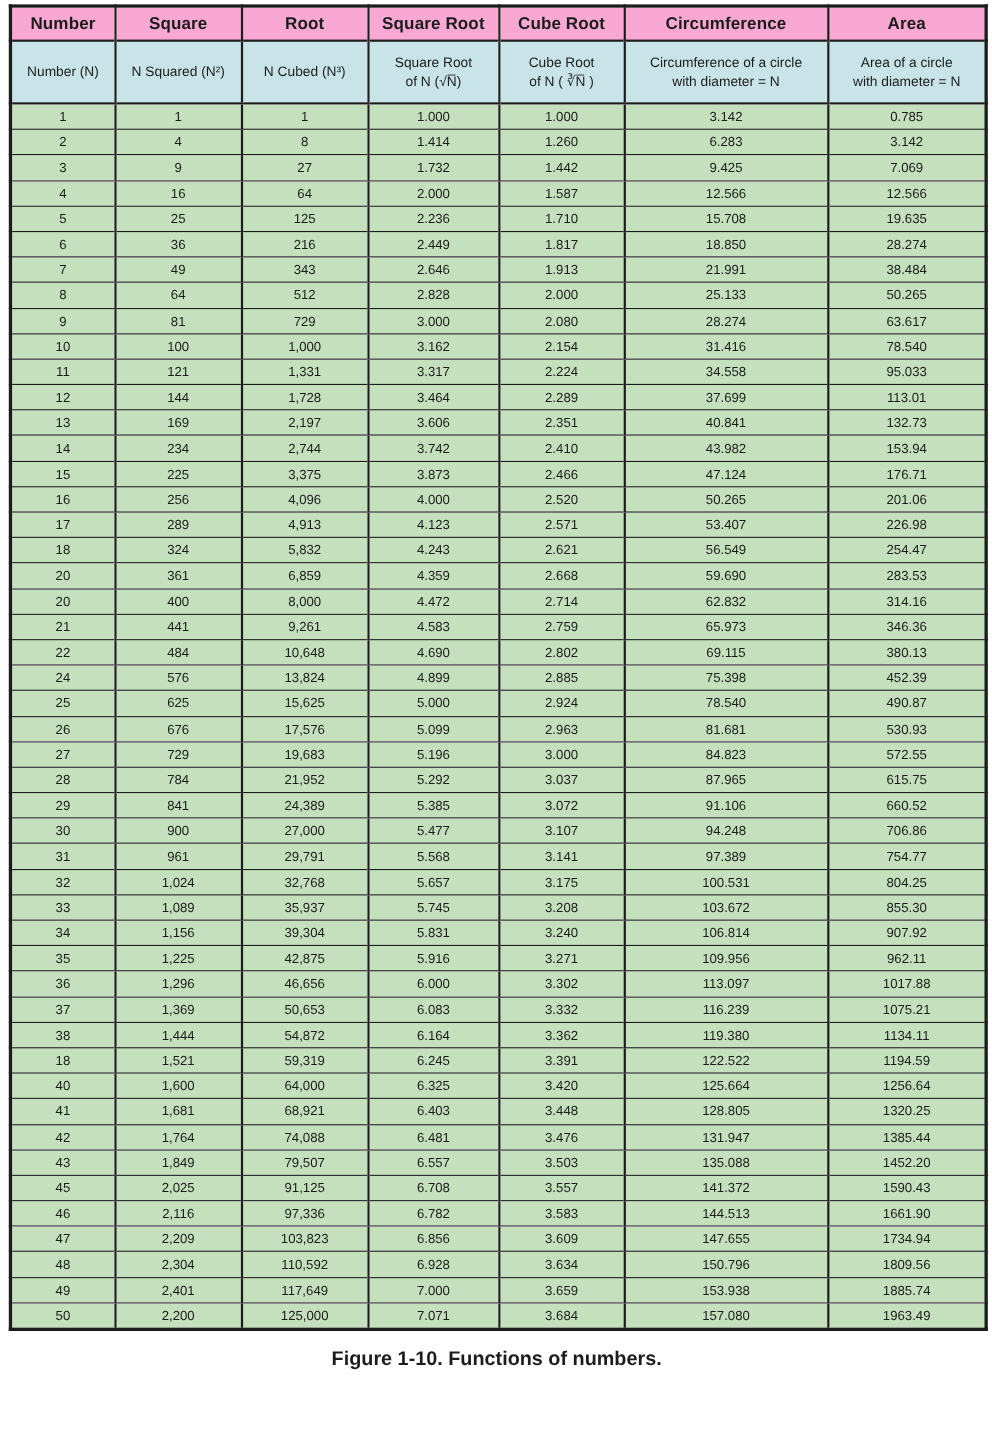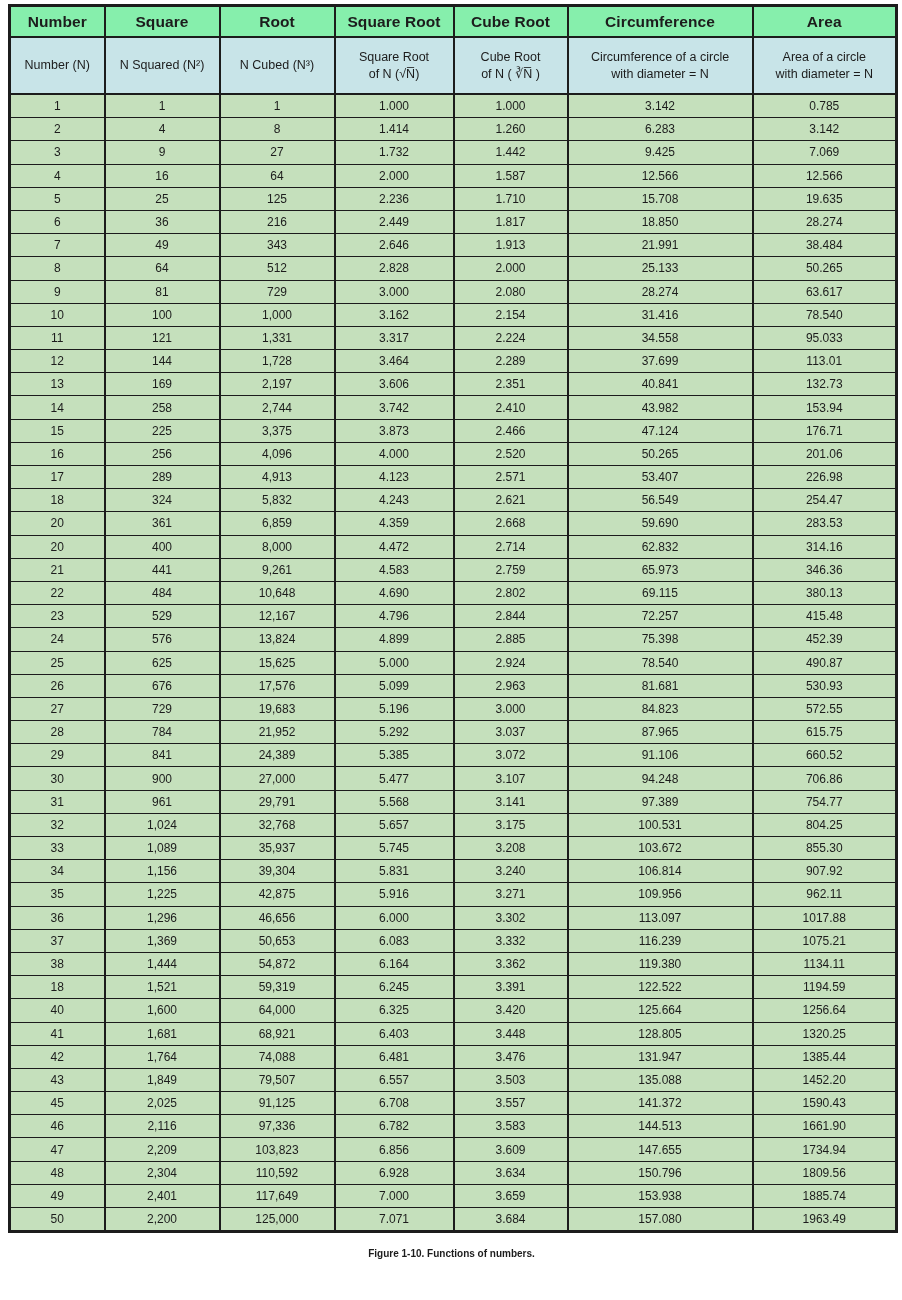--- a/index.html
+++ b/index.html
@@ -18,21 +18,21 @@
   table.fn th, table.fn td {
     border-left: 2px solid #1c1c1c;
     border-top: 1px solid #1c1c1c;
     text-align: center;
     vertical-align: middle;
     overflow: hidden;
     padding: 0;
   }
   table.fn th:first-child, table.fn td:first-child { border-left: none; }
   tr.hdr-top th {
-    background: #86efac;
+    background: #f9a8d4;
     font-size: 15.5px;
     font-weight: bold;
     height: 29px;
     letter-spacing: 0.1px;
   }
   tr.hdr-sub th {
     background: #c8e4e8;
     font-size: 12.5px;
     font-weight: normal;
     height: 55px;
@@ -43,21 +43,21 @@
   }
   tbody td {
     background: #c5e0bc;
     font-size: 12px;
     height: 22.2px;
     line-height: 1;
   }
   .caption {
     text-align: center;
     font-weight: bold;
-    font-size: 10px;
+    font-size: 18px;
     margin-top: 15px;
   }
 </style>
 </head>
 <body>
 
 <div class="page">
   <table class="fn">
     <colgroup id="colgroup">
         <col style="width: 95px;">
@@ -205,21 +205,21 @@
           <td>13</td>
           <td>169</td>
           <td>2,197</td>
           <td>3.606</td>
           <td>2.351</td>
           <td>40.841</td>
           <td>132.73</td>
         </tr>
         <tr>
           <td>14</td>
-          <td>258</td>
+          <td>234</td>
           <td>2,744</td>
           <td>3.742</td>
           <td>2.410</td>
           <td>43.982</td>
           <td>153.94</td>
         </tr>
         <tr>
           <td>15</td>
           <td>225</td>
           <td>3,375</td>
@@ -285,29 +285,20 @@
         <tr>
           <td>22</td>
           <td>484</td>
           <td>10,648</td>
           <td>4.690</td>
           <td>2.802</td>
           <td>69.115</td>
           <td>380.13</td>
         </tr>
         <tr>
-          <td>23</td>
-          <td>529</td>
-          <td>12,167</td>
-          <td>4.796</td>
-          <td>2.844</td>
-          <td>72.257</td>
-          <td>415.48</td>
-        </tr>
-        <tr>
           <td>24</td>
           <td>576</td>
           <td>13,824</td>
           <td>4.899</td>
           <td>2.885</td>
           <td>75.398</td>
           <td>452.39</td>
         </tr>
         <tr>
           <td>25</td>

